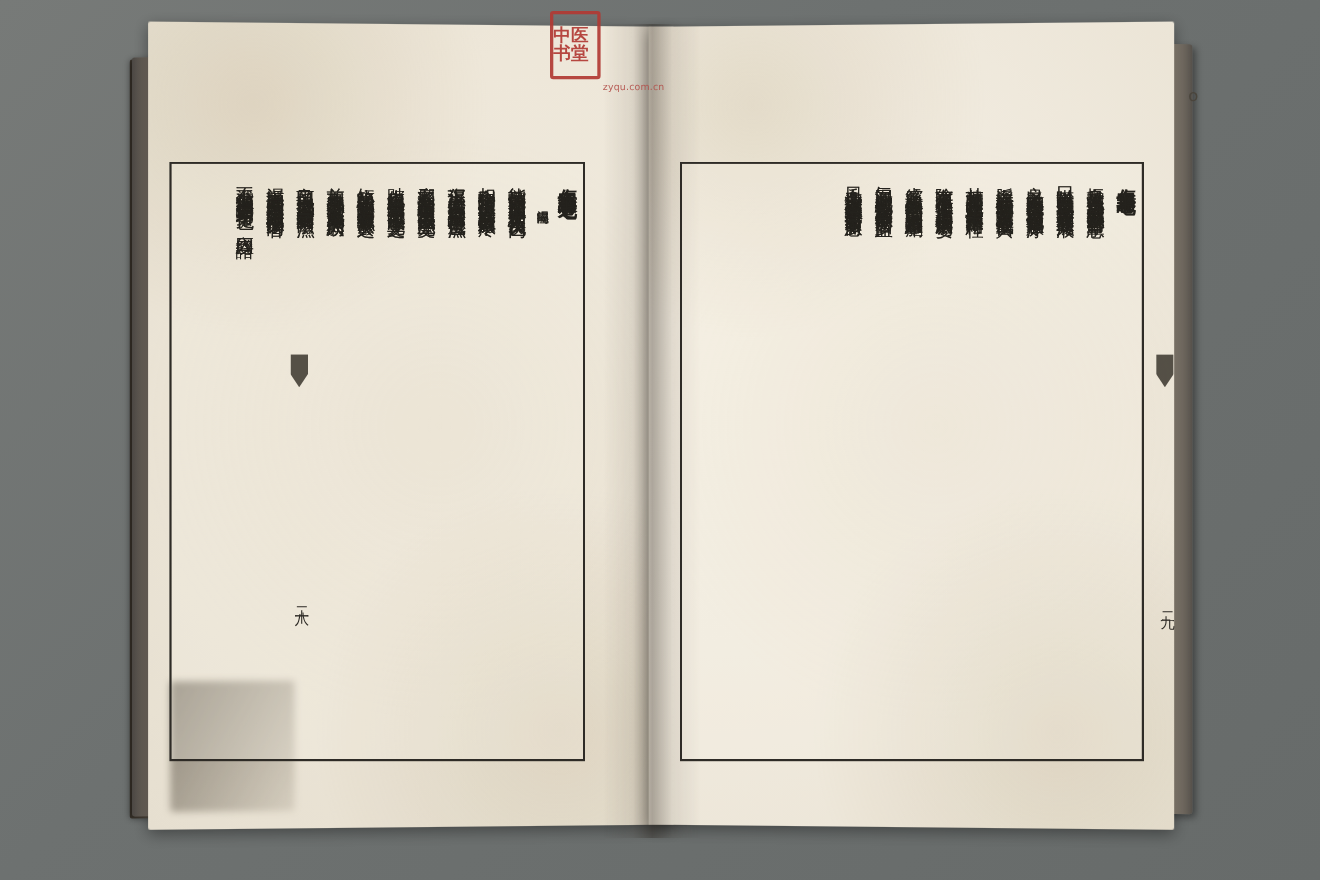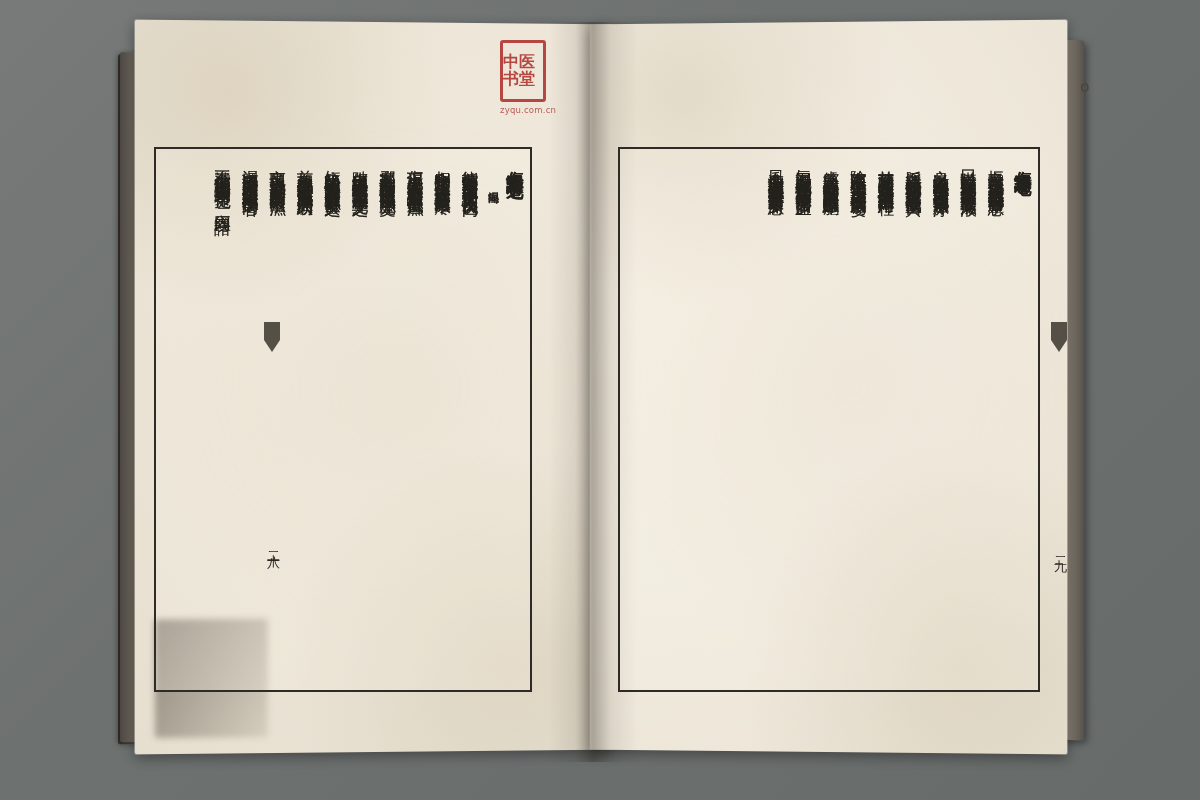--- a/index.html
+++ b/index.html
@@ -222,28 +222,28 @@
     display: flex;
     flex-direction: column;
     align-items: center;
     justify-content: center;
     color: #b13a34;
     font-size: 16px;
     line-height: 1.05;
     font-family: "DejaVu Sans", sans-serif;
     font-weight: bold;
     letter-spacing: 0;
-    margin-top: 30px;
   }
   .wm-url {
     margin-top: 3px;
     color: #b3514b;
     font-size: 8.5px;
     letter-spacing: .2px;
     font-family: "DejaVu Sans", sans-serif;
+    margin-left: 48px;
   }
 
   
   .cover {
     position: absolute;
     left: 0px;
     top: 32px;
     width: 20px;
     height: 690px;
     background: linear-gradient(90deg, #3c352c 0%, #5a5145 60%, #7b7264 100%);

